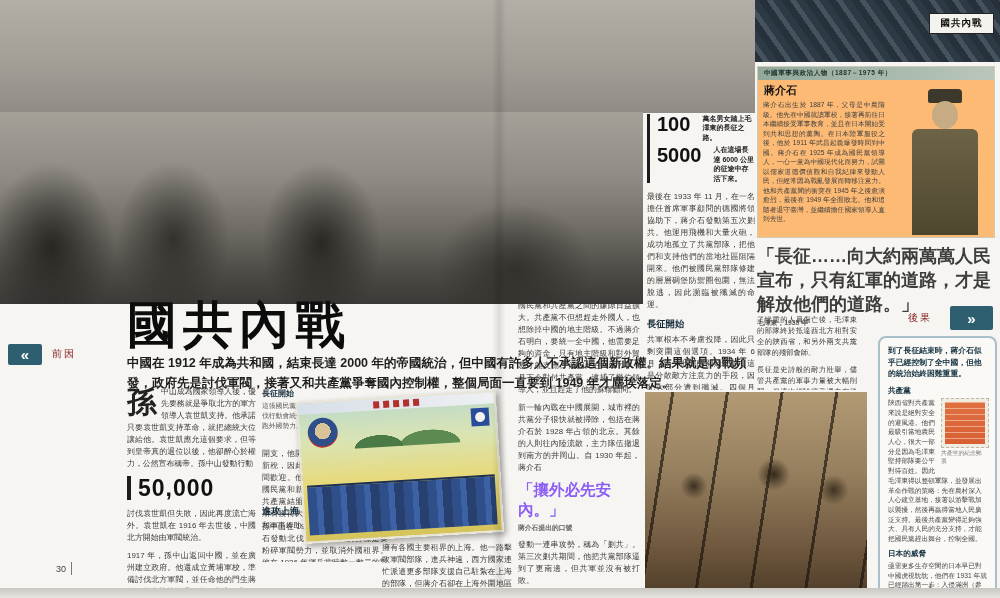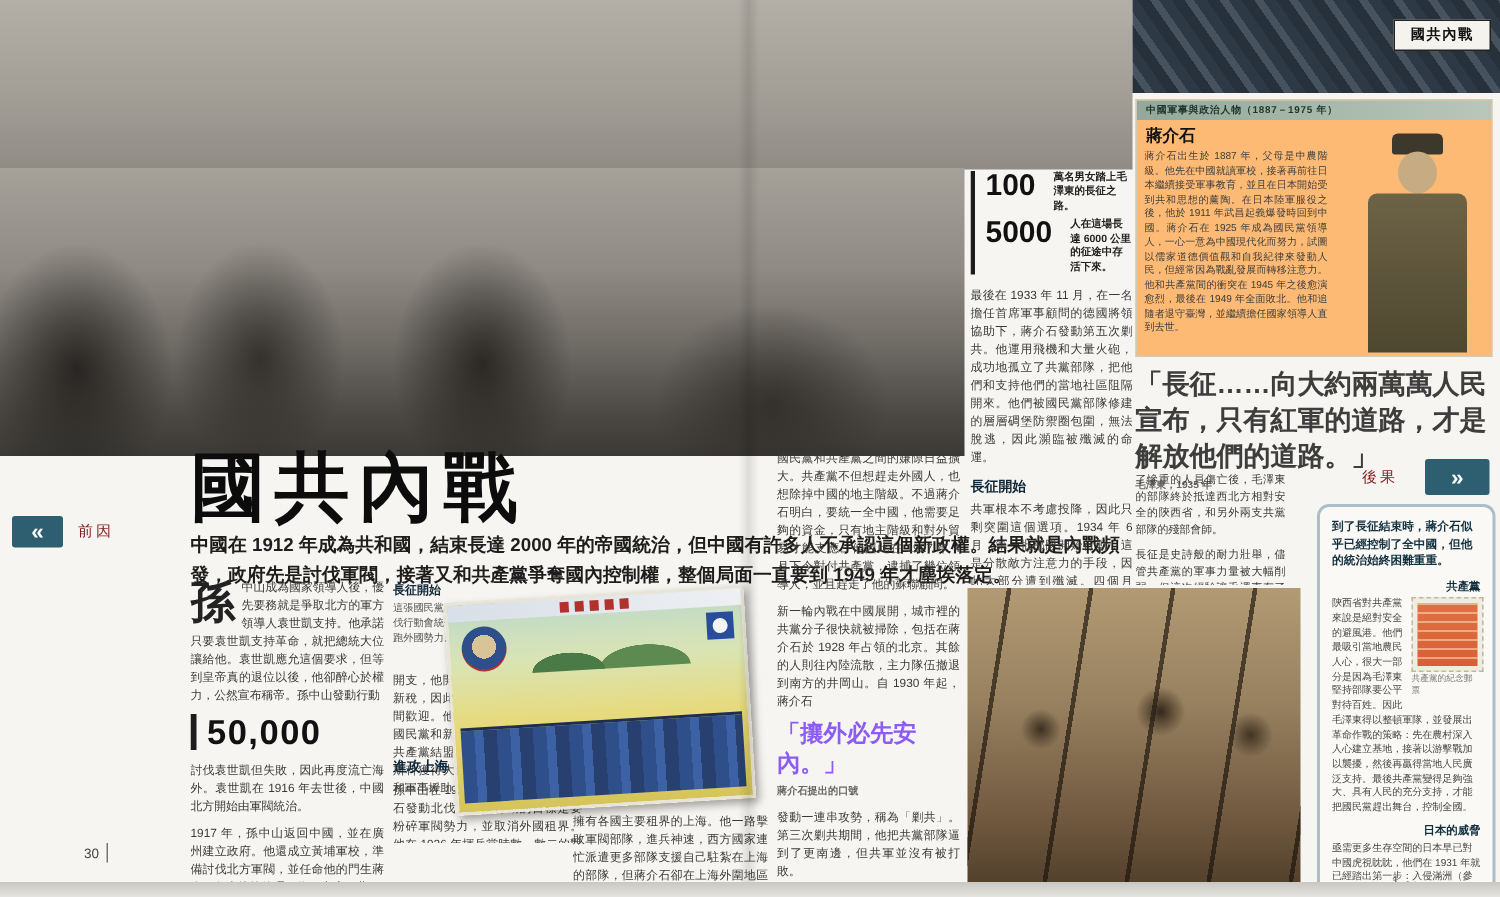--- a/index.html
+++ b/index.html
@@ -51,21 +51,21 @@
        display:flex;align-items:center;justify-content:center;letter-spacing:1px;}
   .hero-cap h5{margin:0 0 2px;font-size:8.5px;color:#f3f2ef;}
   .hero-cap p{margin:0;font-size:7px;line-height:1.45;color:#d9d7d2;}
   .big-title{font-size:50px;font-weight:900;color:#0c0c0c;letter-spacing:6px;line-height:1;}
   .intro{font-size:12.5px;font-weight:600;color:#1e1e1e;line-height:1.58;}
   .chev{background:#2e5f70;color:#fff;display:flex;align-items:center;justify-content:center;
         font-size:15px;font-weight:bold;border-radius:2px;}
   .side-label{font-size:10px;font-weight:400;color:#7f1d1d;letter-spacing:2px;}
   .side-box{border:2px solid #a9bfc9;border-radius:8px;padding:7px 8px;overflow:hidden;background:rgba(255,255,255,.4);}
   .side-box .lead{font-size:7.4px;font-weight:bold;color:#13303f;line-height:1.5;margin:0 0 6px;}
-  .side-box h6{font-size:7.6px;font-weight:bold;color:#13303f;margin:5px 0 2px;text-align:right;}
+  .side-box h6{font-size:7.6px;font-weight:bold;color:#13303f;margin:5px 0 2px;}
   .side-box p{font-size:6.7px;line-height:1.45;color:#474747;margin:0;}
   .body{font-size:7.9px;line-height:1.52;color:#3a3a3a;}
   .body p{margin:0 0 6px;text-align:justify;}
   .dropcap{float:left;font-size:30px;line-height:.9;font-weight:bold;color:#222;margin:2px 4px 0 0;}
   .statblock{border-left:4px solid #1c1c1c;padding-left:7px;margin:6px 0 8px;}
   .statnum{font-size:23px;font-weight:900;color:#111;letter-spacing:1px;line-height:1.05;}
   .statcap{font-size:7.4px;font-weight:bold;color:#222;line-height:1.4;margin-top:2px;}
   .stat-row{display:flex;gap:12px;margin-bottom:3px;}
   .stat-row .n{font-size:20px;font-weight:900;color:#111;line-height:1;}
   .stat-row .d{font-size:7px;font-weight:bold;color:#222;line-height:1.35;}

